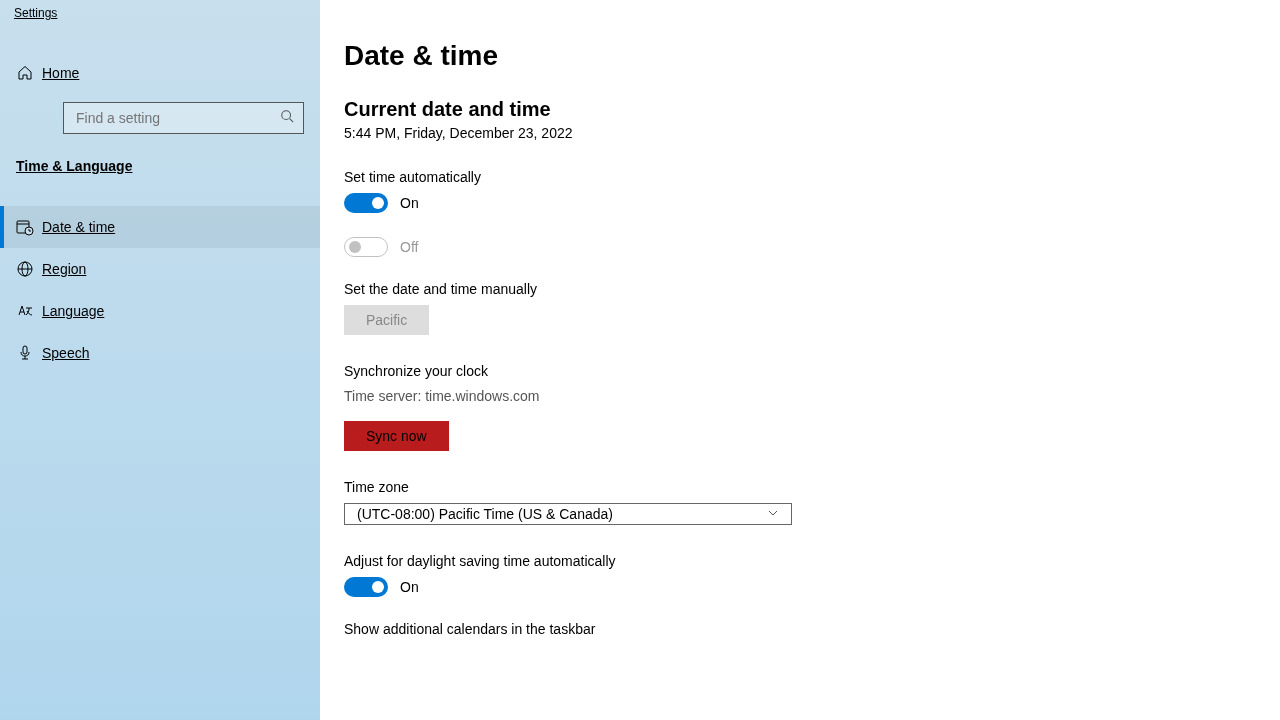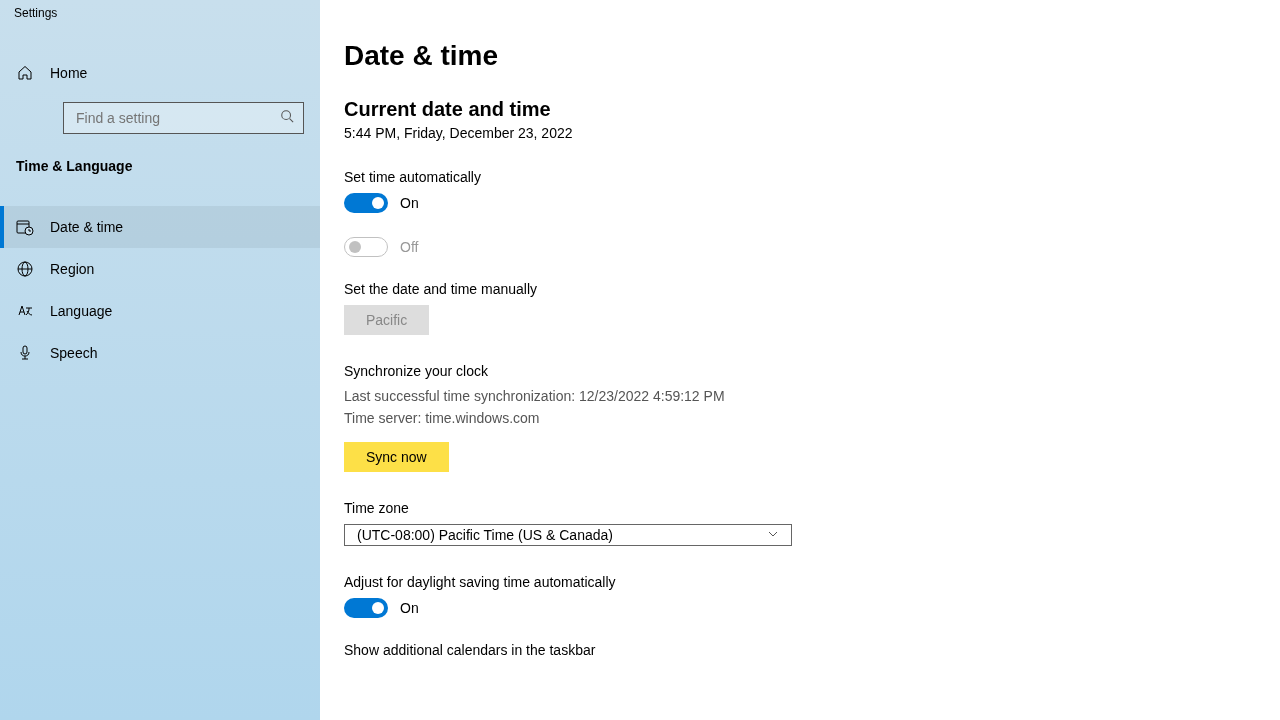--- a/index.html
+++ b/index.html
@@ -4,33 +4,34 @@
 <style>
 * { margin: 0; padding: 0; box-sizing: border-box; font-family: "Segoe UI", sans-serif; }
 body { width: 1280px; height: 720px; display: flex; background: #fff; overflow: hidden; }
 
 .sidebar {
   width: 320px;
   height: 100%;
   background: linear-gradient(to bottom, #c8dfed 0%, #b0d6ed 100%);
   display: flex;
   flex-direction: column;
+  text-decoration: underline;
 }
 
 .window-title {
   font-size: 12px;
   padding: 6px 14px 4px;
   color: #000;
 }
 
 .nav-item {
   display: flex;
   align-items: center;
   padding: 12px 16px;
-  gap: 16px;
+  gap: 8px;
   cursor: pointer;
   font-size: 14px;
   color: #000;
 }
 
 .nav-item.selected {
   background: rgba(0,0,0,0.06);
   border-left: 4px solid #0078d4;
   padding-left: 12px;
 }
@@ -107,21 +108,21 @@
 }
 .toggle.on .toggle-knob { background: #fff; right: 4px; }
 .toggle.off .toggle-knob { background: #666; left: 4px; }
 .toggle.disabled .toggle-knob { background: #999; }
 
 .toggle-state { font-size: 14px; }
 .toggle-state.disabled { color: #999; }
 
 .btn {
   padding: 7px 22px;
-  background: #fde047;
+  background: #b91c1c;
   border: none;
   font-size: 14px;
   cursor: pointer;
   margin-bottom: 28px;
   display: inline-block;
 }
 .btn.disabled { color: #888; cursor: default; background: #ddd; }
 
 .info-text { font-size: 14px; color: #555; line-height: 1.4; margin-bottom: 2px; }
 .info-block { margin-bottom: 14px; }
@@ -238,21 +239,20 @@
         <div class="toggle-knob"></div>
       </div>
     <span class="toggle-state disabled">Off</span>
   </div>
 
   <div class="setting-label">Set the date and time manually</div>
   <button class="btn disabled">Pacific</button>
 
   <div class="setting-label">Synchronize your clock</div>
   <div class="info-block">
-    <div class="info-text">Last successful time synchronization: 12/23/2022 4:59:12 PM</div>
     <div class="info-text">Time server: time.windows.com</div>
   </div>
   <button class="btn">Sync now</button>
 
   <div class="setting-label">Time zone</div>
   <div class="dropdown">
     <span>(UTC-08:00) Pacific Time (US &amp; Canada)</span>
     <span>
       <svg width="12" height="12" viewBox="0 0 12 12" fill="none" stroke="#555" stroke-width="1">
           <path d="M2 4 L6 8 L10 4"></path>

